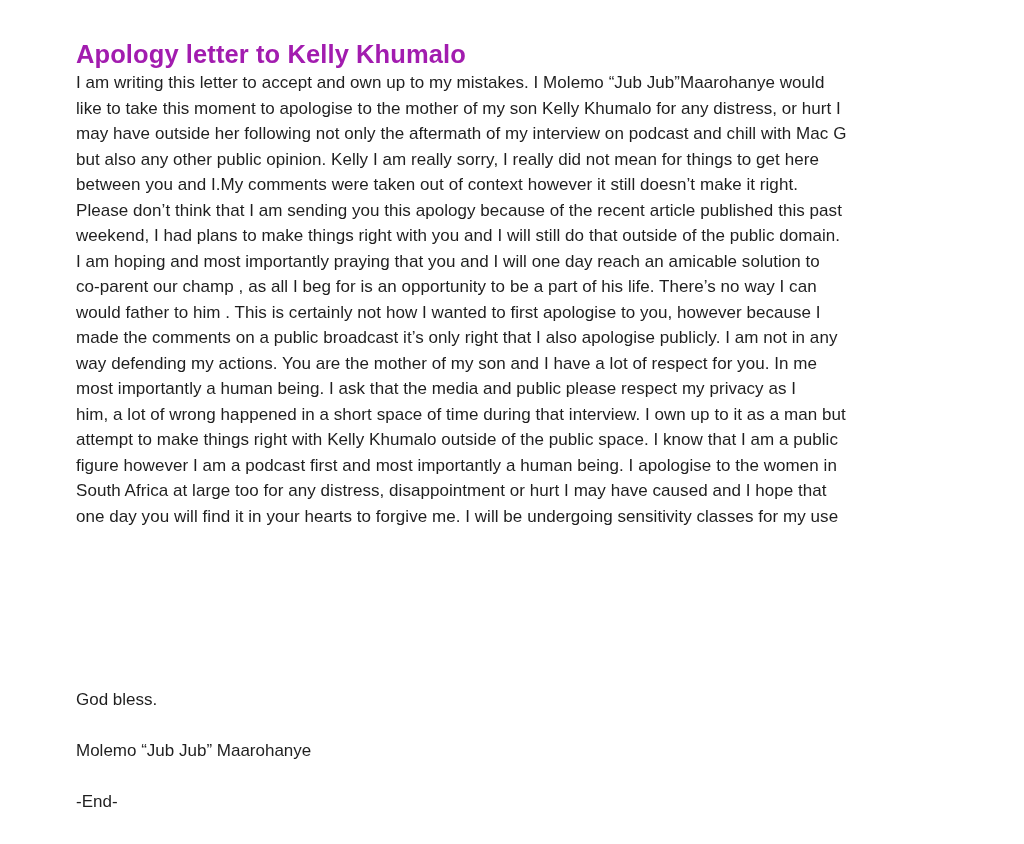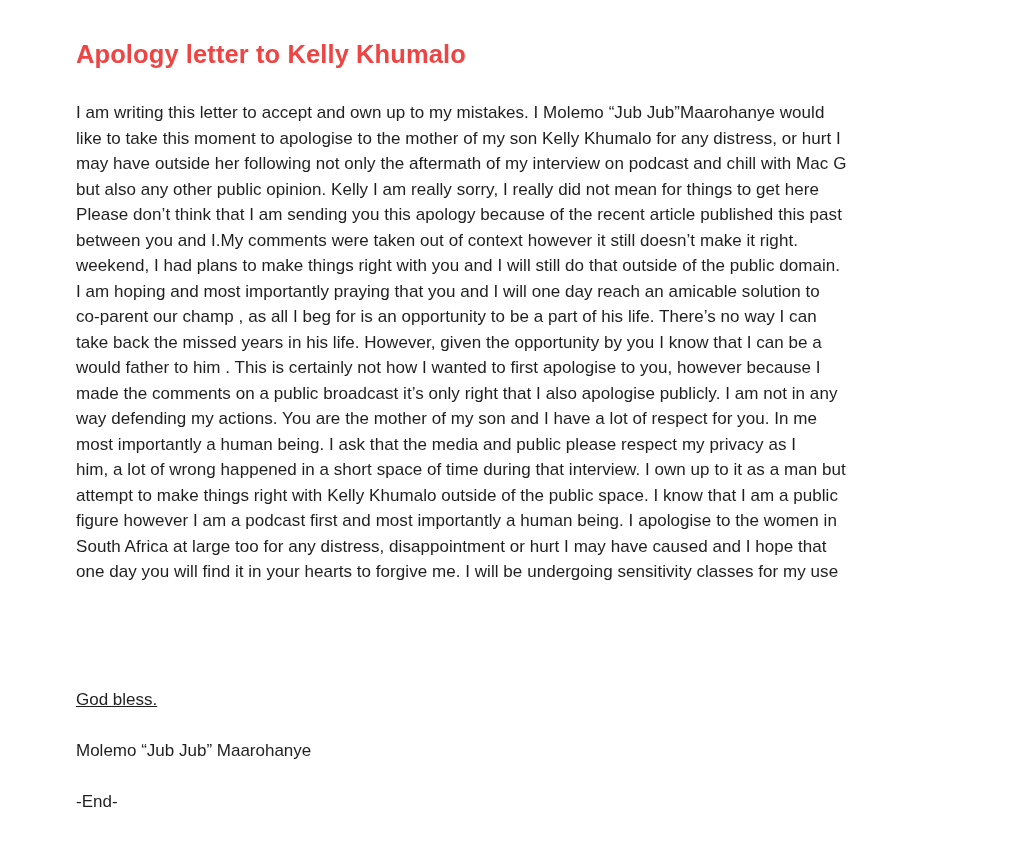--- a/index.html
+++ b/index.html
@@ -19,63 +19,61 @@
       position: absolute;
       left: 76px;
       top: 38px;
       width: 900px;
     }
     .title {
       font-family: "Liberation Sans", sans-serif;
       font-weight: bold;
       font-size: 25.5px;
       line-height: 32px;
-      color: #ef4444;
+      color: #a21caf;
       margin: 0;
       letter-spacing: 0.1px;
     }
     .body-text {
-      margin-top: 30px;
       font-size: 17px;
       line-height: 25.5px;
       color: #1f1f1f;
       letter-spacing: 0.05px;
     }
     .line {
       display: block;
       white-space: nowrap;
     }
     .closing {
       font-size: 17px;
       line-height: 25.5px;
       color: #1f1f1f;
       position: absolute;
       left: 0;
     }
-    .closing-1 { top: 649px; text-decoration: underline; }
+    .closing-1 { top: 649px; }
     .closing-2 { top: 700px; }
     .closing-3 { top: 751px; }
   </style>
 </head>
 <body>
 
 <div class="page">
   <h1 class="title">Apology letter to Kelly Khumalo</h1>
 
   <div class="body-text">
     <span class="line">I am writing this letter to accept and own up to my mistakes. I Molemo “Jub Jub”Maarohanye would</span>
     <span class="line">like to take this moment to apologise to the mother of my son Kelly Khumalo for any distress, or hurt I</span>
     <span class="line">may have outside her following not only the aftermath of my interview on podcast and chill with Mac G</span>
     <span class="line">but also any other public opinion. Kelly I am really sorry, I really did not mean for things to get here</span>
+    <span class="line">between you and I.My comments were taken out of context however it still doesn’t make it right.</span>
     <span class="line">Please don’t think that I am sending you this apology because of the recent article published this past</span>
-    <span class="line">between you and I.My comments were taken out of context however it still doesn’t make it right.</span>
     <span class="line">weekend, I had plans to make things right with you and I will still do that outside of the public domain.</span>
     <span class="line">I am hoping and most importantly praying that you and I will one day reach an amicable solution to</span>
     <span class="line">co-parent our champ , as all I beg for is an opportunity to be a part of his life. There’s no way I can</span>
-    <span class="line">take back the missed years in his life. However, given the opportunity by you I know that I can be a</span>
     <span class="line">would father to him . This is certainly not how I wanted to first apologise to you, however because I</span>
     <span class="line">made the comments on a public broadcast it’s only right that I also apologise publicly. I am not in any</span>
     <span class="line">way defending my actions. You are the mother of my son and I have a lot of respect for you. In me</span>
     <span class="line">most importantly a human being. I ask that the media and public please respect my privacy as I</span>
     <span class="line">him, a lot of wrong happened in a short space of time during that interview. I own up to it as a man but</span>
     <span class="line">attempt to make things right with Kelly Khumalo outside of the public space. I know that I am a public</span>
     <span class="line">figure however I am a podcast first and most importantly a human being. I apologise to the women in</span>
     <span class="line">South Africa at large too for any distress, disappointment or hurt I may have caused and I hope that</span>
     <span class="line">one day you will find it in your hearts to forgive me. I will be undergoing sensitivity classes for my use</span>
   </div>

